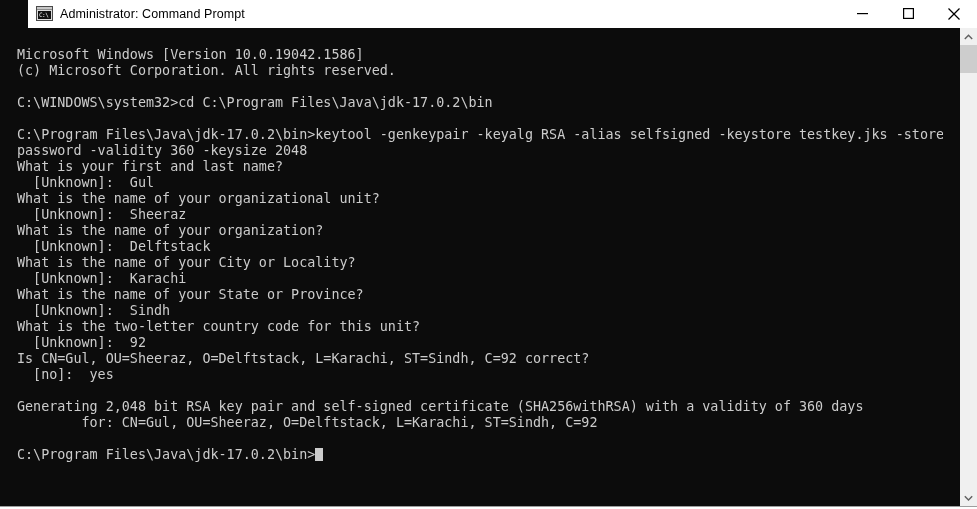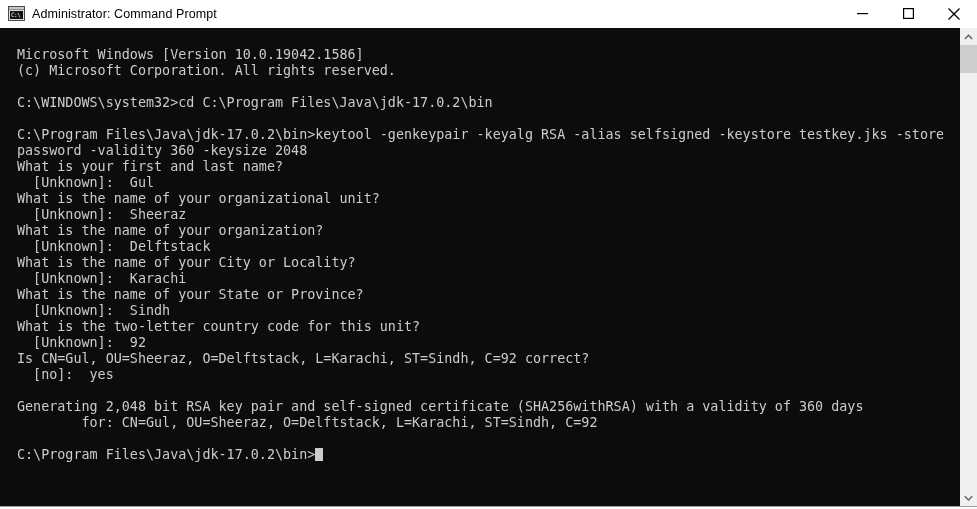--- a/index.html
+++ b/index.html
@@ -27,20 +27,21 @@
   
   #titlebar {
     height: 27px;
     min-height: 27px;
     background: #ffffff;
     display: flex;
     align-items: center;
     border-bottom: 1px solid #ffffff;
     position: relative;
     z-index: 5;
+    margin-left: 28px;
   }
   #app-icon {
     width: 17px;
     height: 15px;
     margin-left: 8px;
     margin-right: 7px;
     flex: 0 0 auto;
     position: relative;
   }
   .cmd-ico-outer {

